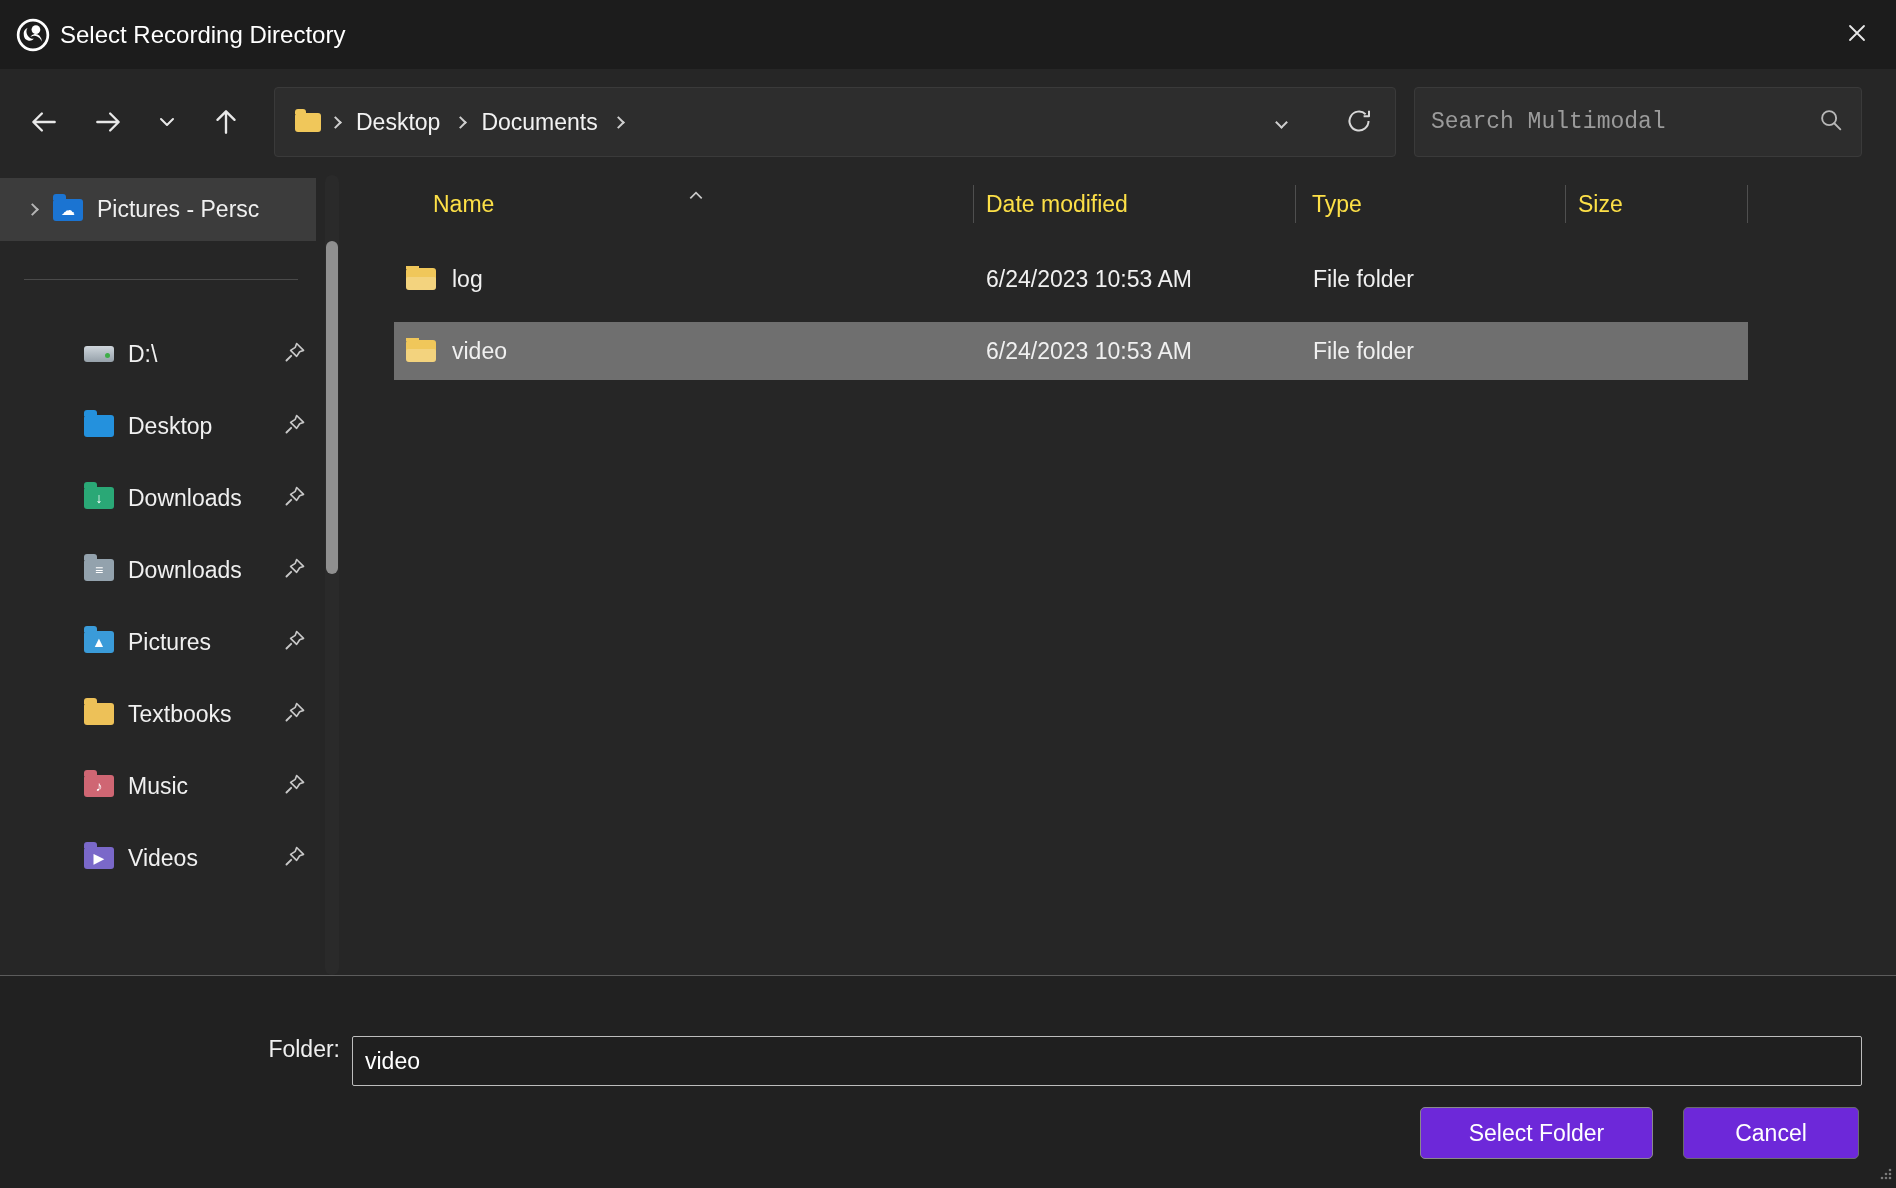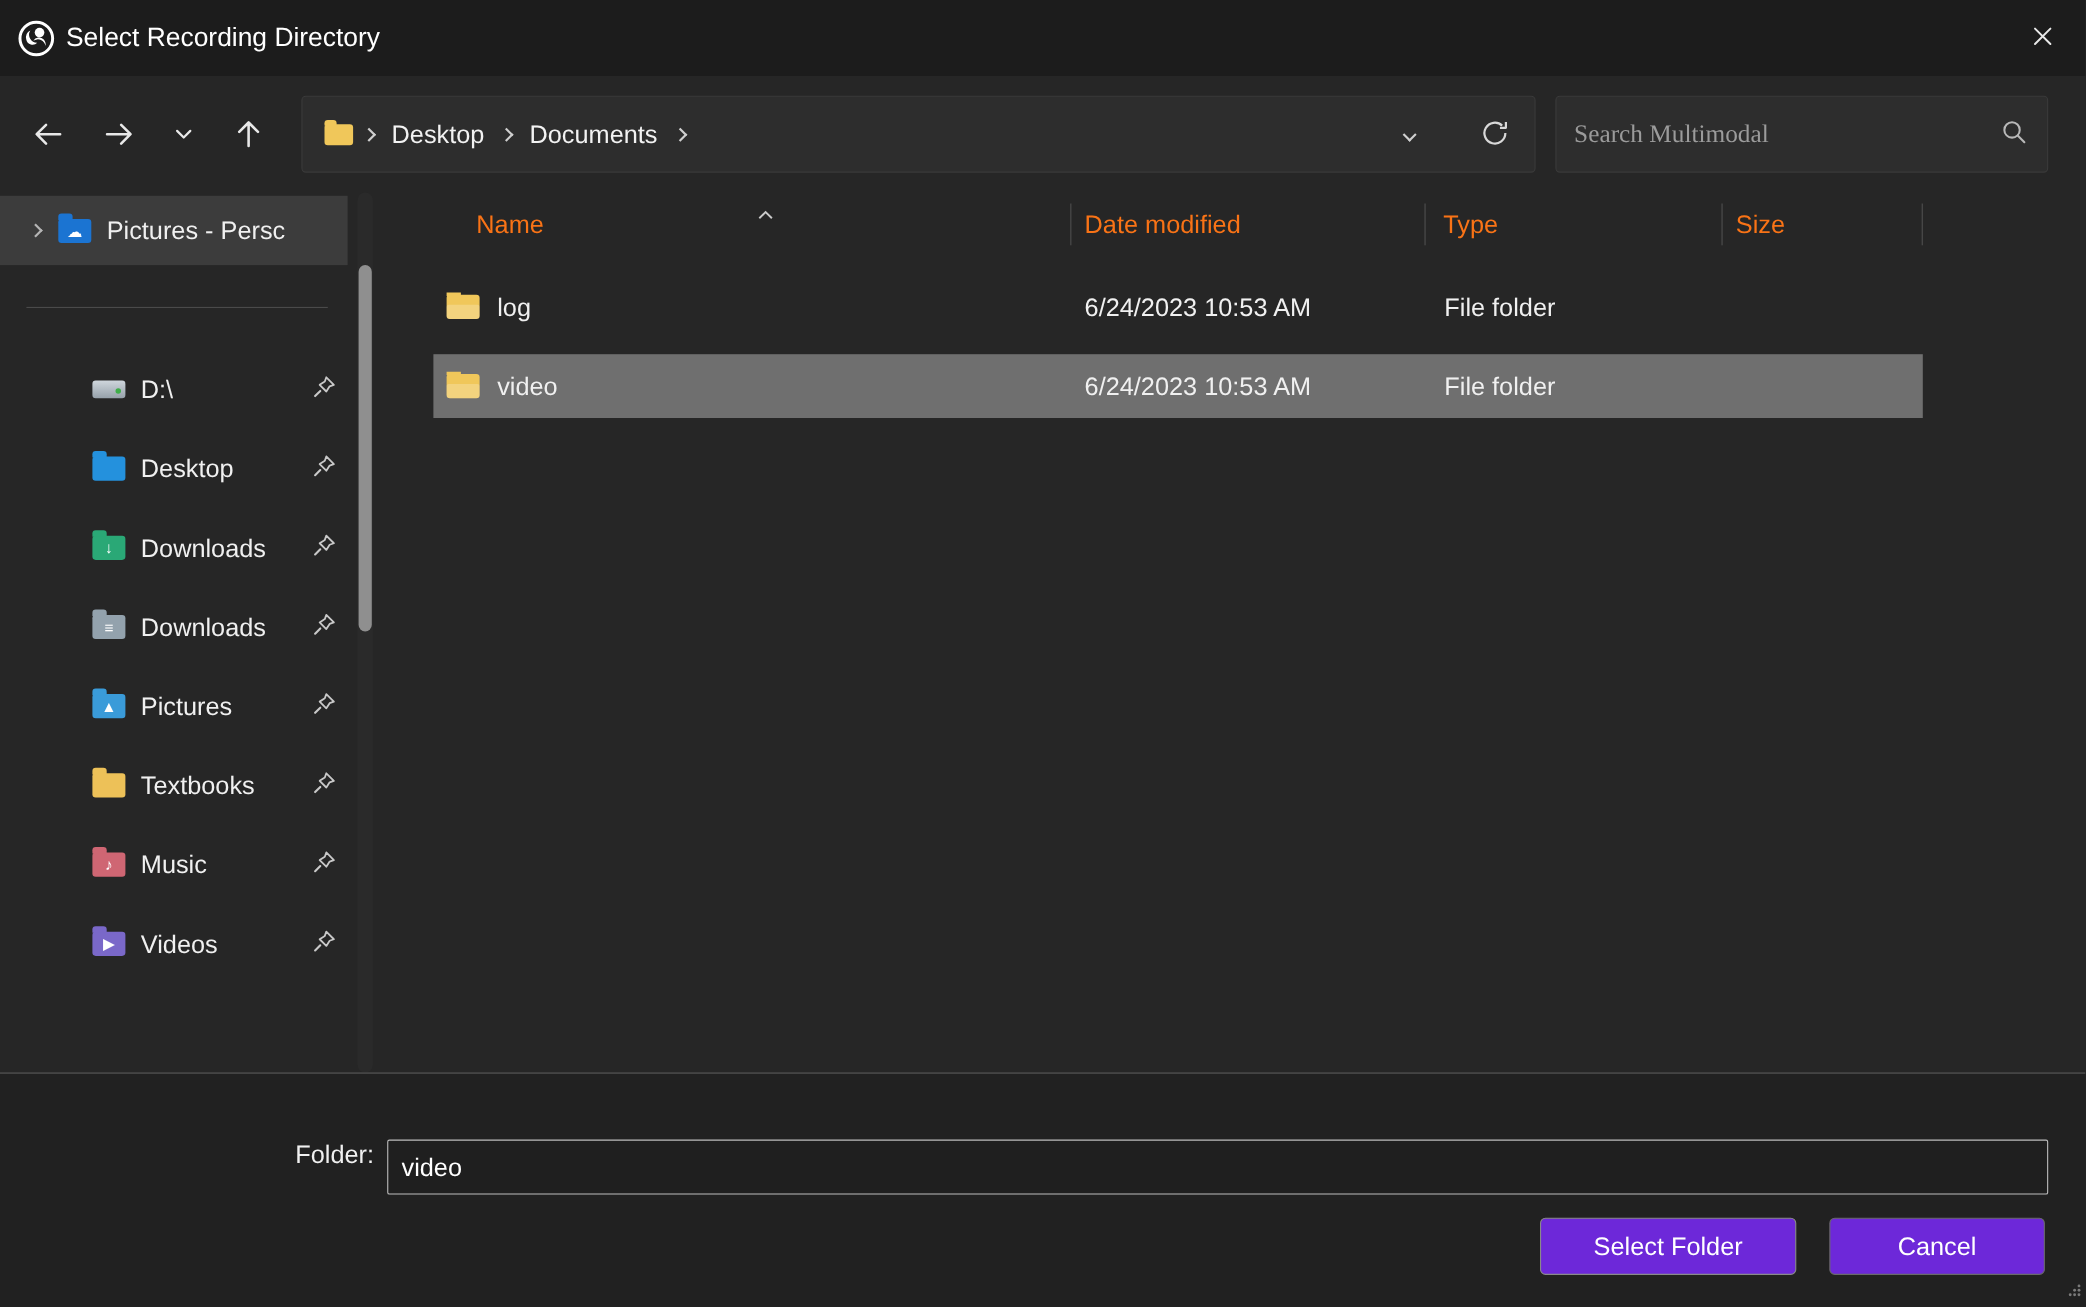--- a/index.html
+++ b/index.html
@@ -21,21 +21,21 @@
   .navbtn.small { width:38px; }
 
   .addressbar { margin-left:24px; width:1122px; height:70px; background:#2d2d2d; border:1px solid #3a3a3a; border-radius:4px; display:flex; align-items:center; padding:0 14px 0 20px; }
   .crumb { font-size:23px; color:#f2f2f2; background:transparent; border:none; padding:0 6px; cursor:pointer; }
   .chev-r { width:9px; height:9px; border-right:2px solid #cfcfcf; border-bottom:2px solid #cfcfcf; transform:rotate(-45deg); display:inline-block; margin:0 10px; flex:none; }
   .chev-d { width:9px; height:9px; border-right:2px solid #cfcfcf; border-bottom:2px solid #cfcfcf; transform:rotate(45deg); display:inline-block; flex:none; }
   .addr-right { margin-left:auto; display:flex; align-items:center; gap:34px; }
   .iconbtn { background:transparent; border:none; width:44px; height:44px; display:flex; align-items:center; justify-content:center; cursor:pointer; flex:none; }
 
   .searchbox { margin-left:18px; width:448px; height:70px; background:#2d2d2d; border:1px solid #3a3a3a; border-radius:4px; display:flex; align-items:center; padding:0 16px; }
-  .searchbox input { flex:1; background:transparent; border:none; outline:none; color:#f0f0f0; font-size:23px; font-family:Liberation Serif, serif; }
+  .searchbox input { flex:1; background:transparent; border:none; outline:none; color:#f0f0f0; font-size:23px; font-family:Liberation Mono, monospace; }
   .searchbox input::placeholder { color:#9b9b9b; }
 
   
   .commandbar { height:61px; flex:none; display:flex; align-items:center; }
   .cmdbtn { background:transparent; border:none; color:#f2f2f2; font-size:23px; font-family:inherit; display:flex; align-items:center; gap:10px; cursor:pointer; }
   .cmd-organize { margin-left:42px; }
   .cmd-newfolder { margin-left:70px; }
   .caret-sm { width:7px; height:7px; border-right:1.6px solid #bdbdbd; border-bottom:1.6px solid #bdbdbd; transform:rotate(45deg); display:inline-block; margin-top:-4px; }
   .cmd-right { margin-left:auto; display:flex; align-items:center; }
   .viewbtn { margin-right:56px; display:flex; align-items:center; gap:14px; }
@@ -64,21 +64,21 @@
   .ficon.two::after { content:""; position:absolute; left:0; right:0; bottom:0; height:60%; border-radius:2px 2px 3px 3px; background:rgba(255,255,255,.22); }
   .ficon .glyph { position:absolute; inset:0; display:flex; align-items:center; justify-content:center; color:#ffffff; font-size:14px; font-weight:bold; line-height:1; }
   .ficon.sm { width:26px; height:19px; }
   .ficon.sm::before { width:11px; height:5px; top:-4px; }
   .drive-icon { width:30px; height:16px; border-radius:3px; background:linear-gradient(#cfd6dc,#96a1aa); position:relative; flex:none; }
   .drive-icon::after { content:""; position:absolute; right:4px; bottom:4px; width:5px; height:5px; border-radius:50%; background:#3fae49; }
 
   
   .filearea { flex:1; min-width:0; }
   .list-header { height:58px; display:flex; align-items:center; }
-  .hcol { height:38px; display:flex; align-items:center; font-size:23px; color:#f97316; cursor:pointer; }
+  .hcol { height:38px; display:flex; align-items:center; font-size:23px; color:#fde047; cursor:pointer; }
   .hcol.c1 { width:616px; padding-left:75px; position:relative; }
   .hcol.c2 { width:322px; padding-left:12px; }
   .hcol.c3 { width:270px; padding-left:16px; }
   .hcol.c4 { width:182px; padding-left:12px; }
   .hcol.c5 { flex:1; cursor:default; }
   .hcol.c1,.hcol.c2,.hcol.c3,.hcol.c4 { border-right:1px solid #4f4f4f; }
   .sort-caret { position:absolute; left:330px; top:-6px; }
 
   .file-row { display:flex; align-items:center; height:58px; width:1354px; margin-left:36px; font-size:23px; cursor:pointer; }
   .file-row.first { margin-top:17px; }
@@ -91,21 +91,21 @@
   .cell.size { flex:1; }
 
   
   .footer { height:213px; flex:none; background:#212121; border-top:1px solid #5c5c5c; position:relative; }
   .folder-line { display:flex; align-items:flex-start; margin:60px 34px 0 232px; }
   .folder-lbl { width:120px; text-align:right; padding-right:12px; font-size:23px; color:#f0f0f0; flex:none; }
   .folder-input { flex:1; height:50px; background:#1f1f1f; border:1px solid #bdbdbd; border-radius:2px; color:#ffffff; font-size:23px; font-family:inherit; padding:0 12px; outline:none; }
   .btn-line { display:flex; justify-content:flex-end; gap:30px; margin:21px 37px 0 0; }
   .dlgbtn { height:52px; background:#6d28d9; border:1px solid #6a6a6a; border-radius:5px; color:#ffffff; font-size:23px; font-family:inherit; cursor:pointer; }
   .btn-select { width:233px; border-color:#8a8a8a; }
-  .btn-cancel { width:196px; }
+  .btn-cancel { width:176px; }
   .grip { position:absolute; right:4px; bottom:4px; }
 </style>
 </head>
 <body>
 
 <div class="dialog">
 
   <header class="titlebar">
     <span class="obs-logo">
       <svg width="36" height="36" viewBox="0 0 32 32">

